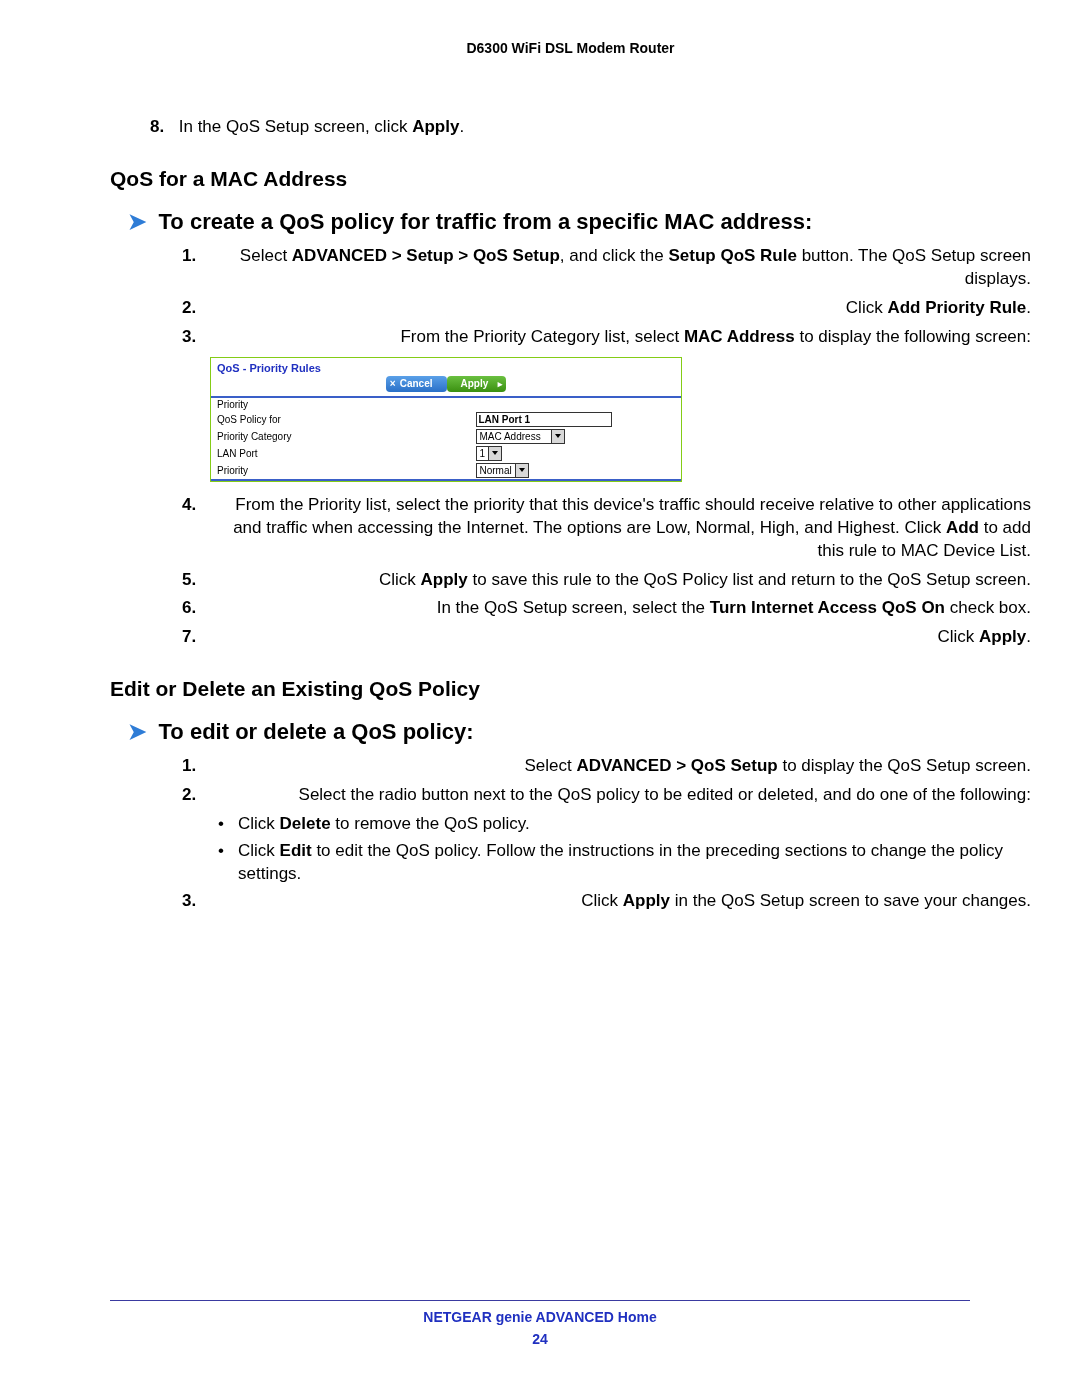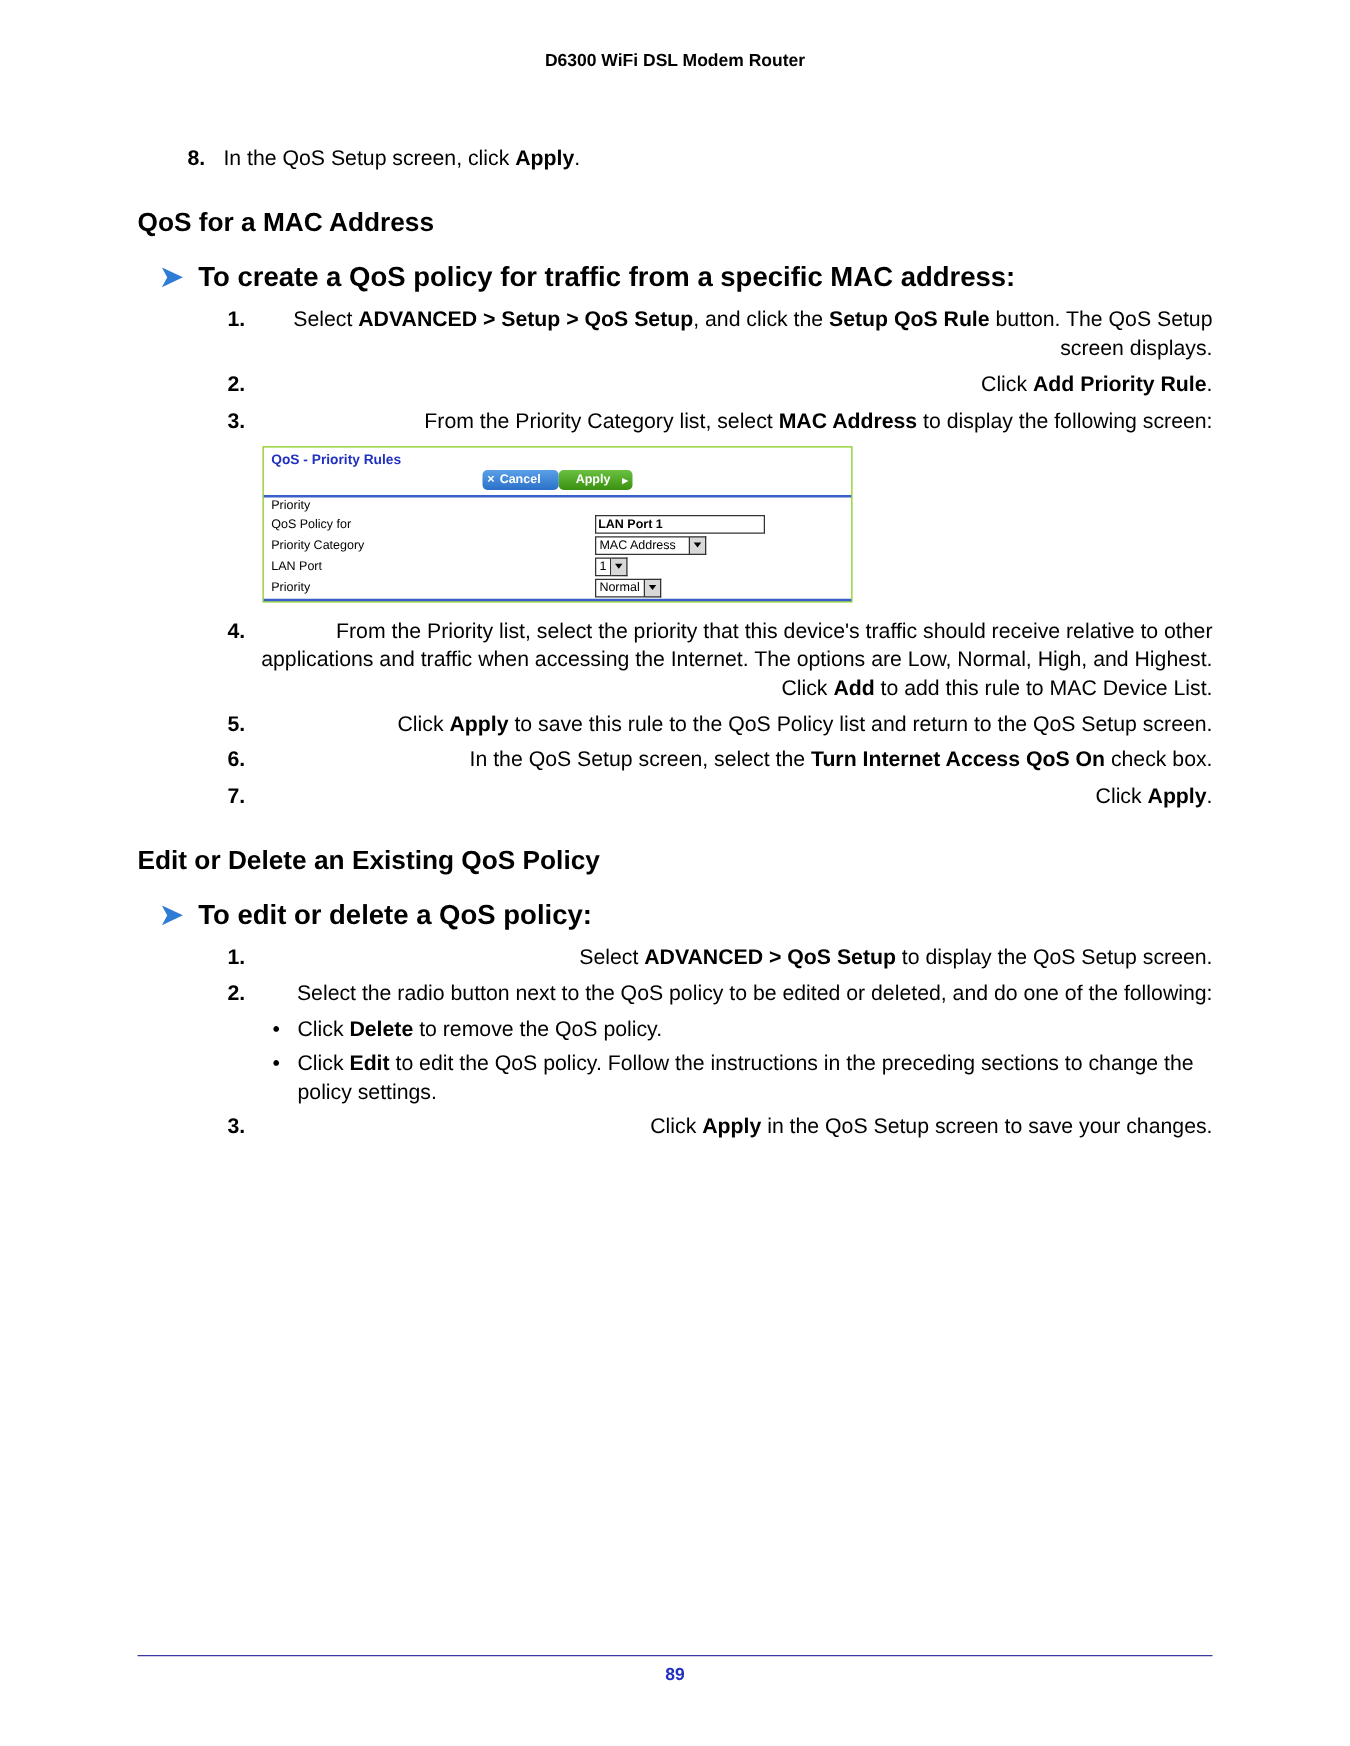--- a/index.html
+++ b/index.html
@@ -7,21 +7,21 @@
     padding: 0;
     font-family: Arial, Helvetica, sans-serif;
     background: #ffffff;
     color: #000000;
   }
   .page {
     width: 1080px;
     height: 1397px;
     position: relative;
     box-sizing: border-box;
-    padding: 40px 110px 50px 110px;
+    padding: 40px 49px 50px 110px;
   }
   .doc-header {
     text-align: center;
     font-weight: bold;
     font-size: 14px;
     margin-bottom: 60px;
   }
   .ol-step {
     font-size: 17px;
     line-height: 1.35;
@@ -324,15 +324,16 @@
   </div>
   <div class="sublist">
     <div class="row">
       <div class="num">3.</div>
       <div class="txt"><span>Click </span><b>Apply</b><span> in the QoS Setup screen to save your changes.</span></div>
     </div>
   </div>
 
   <div class="footer">
     <div class="footer-rule"></div>
-    <div class="footer-page">89</div>
+    <div class="footer-title">NETGEAR genie ADVANCED Home</div>
+    <div class="footer-page">24</div>
   </div>
 </div>
 
 </body></html>

